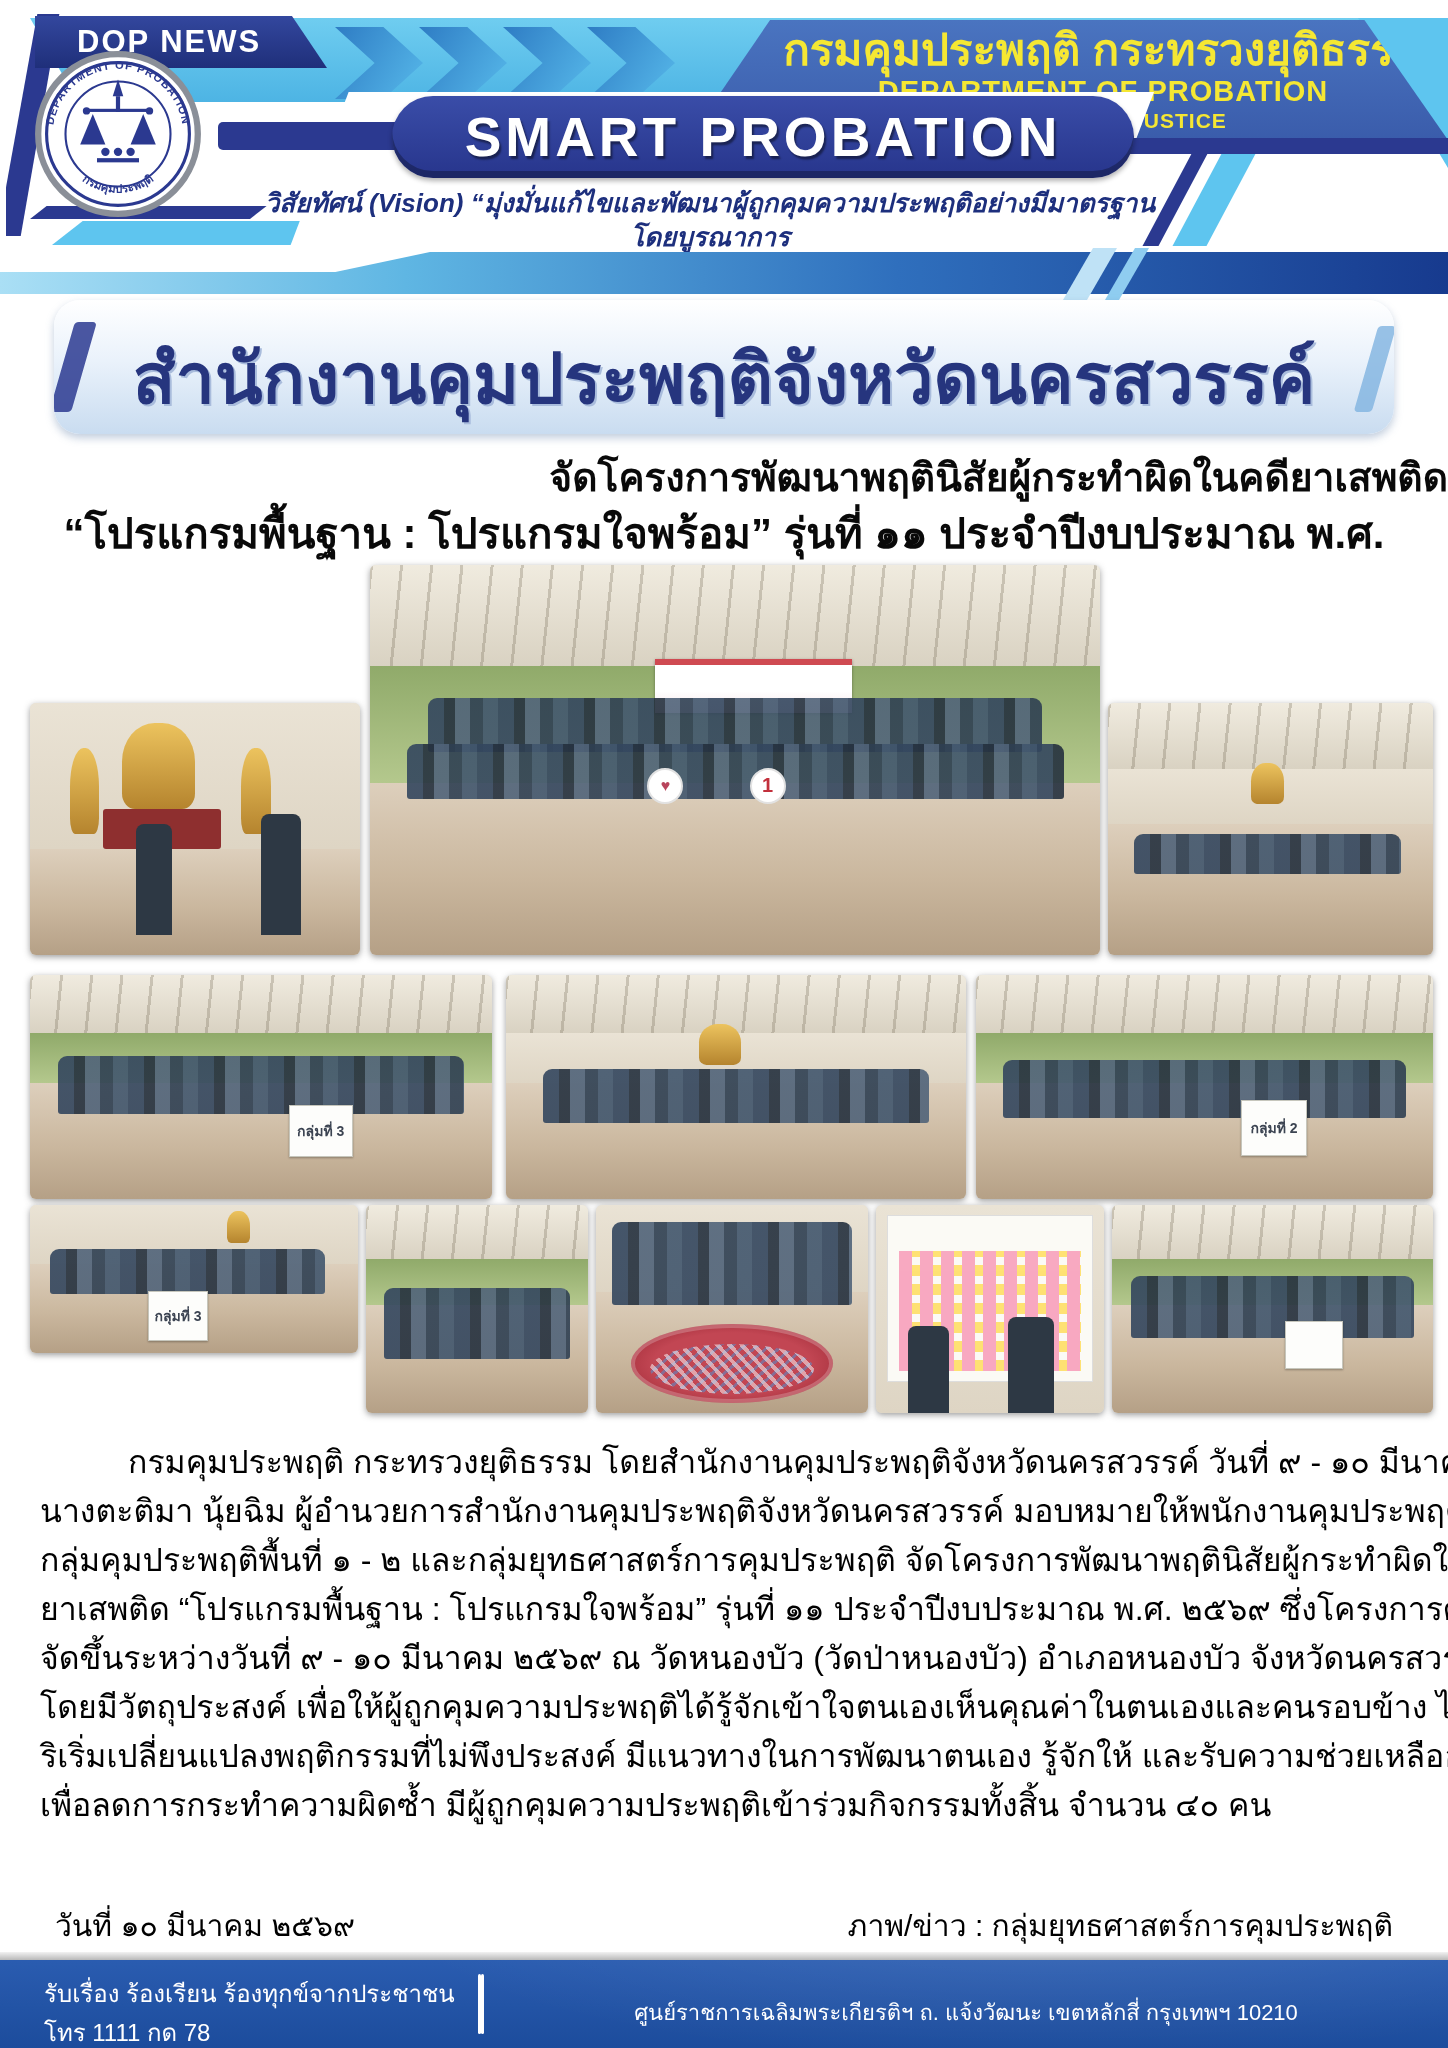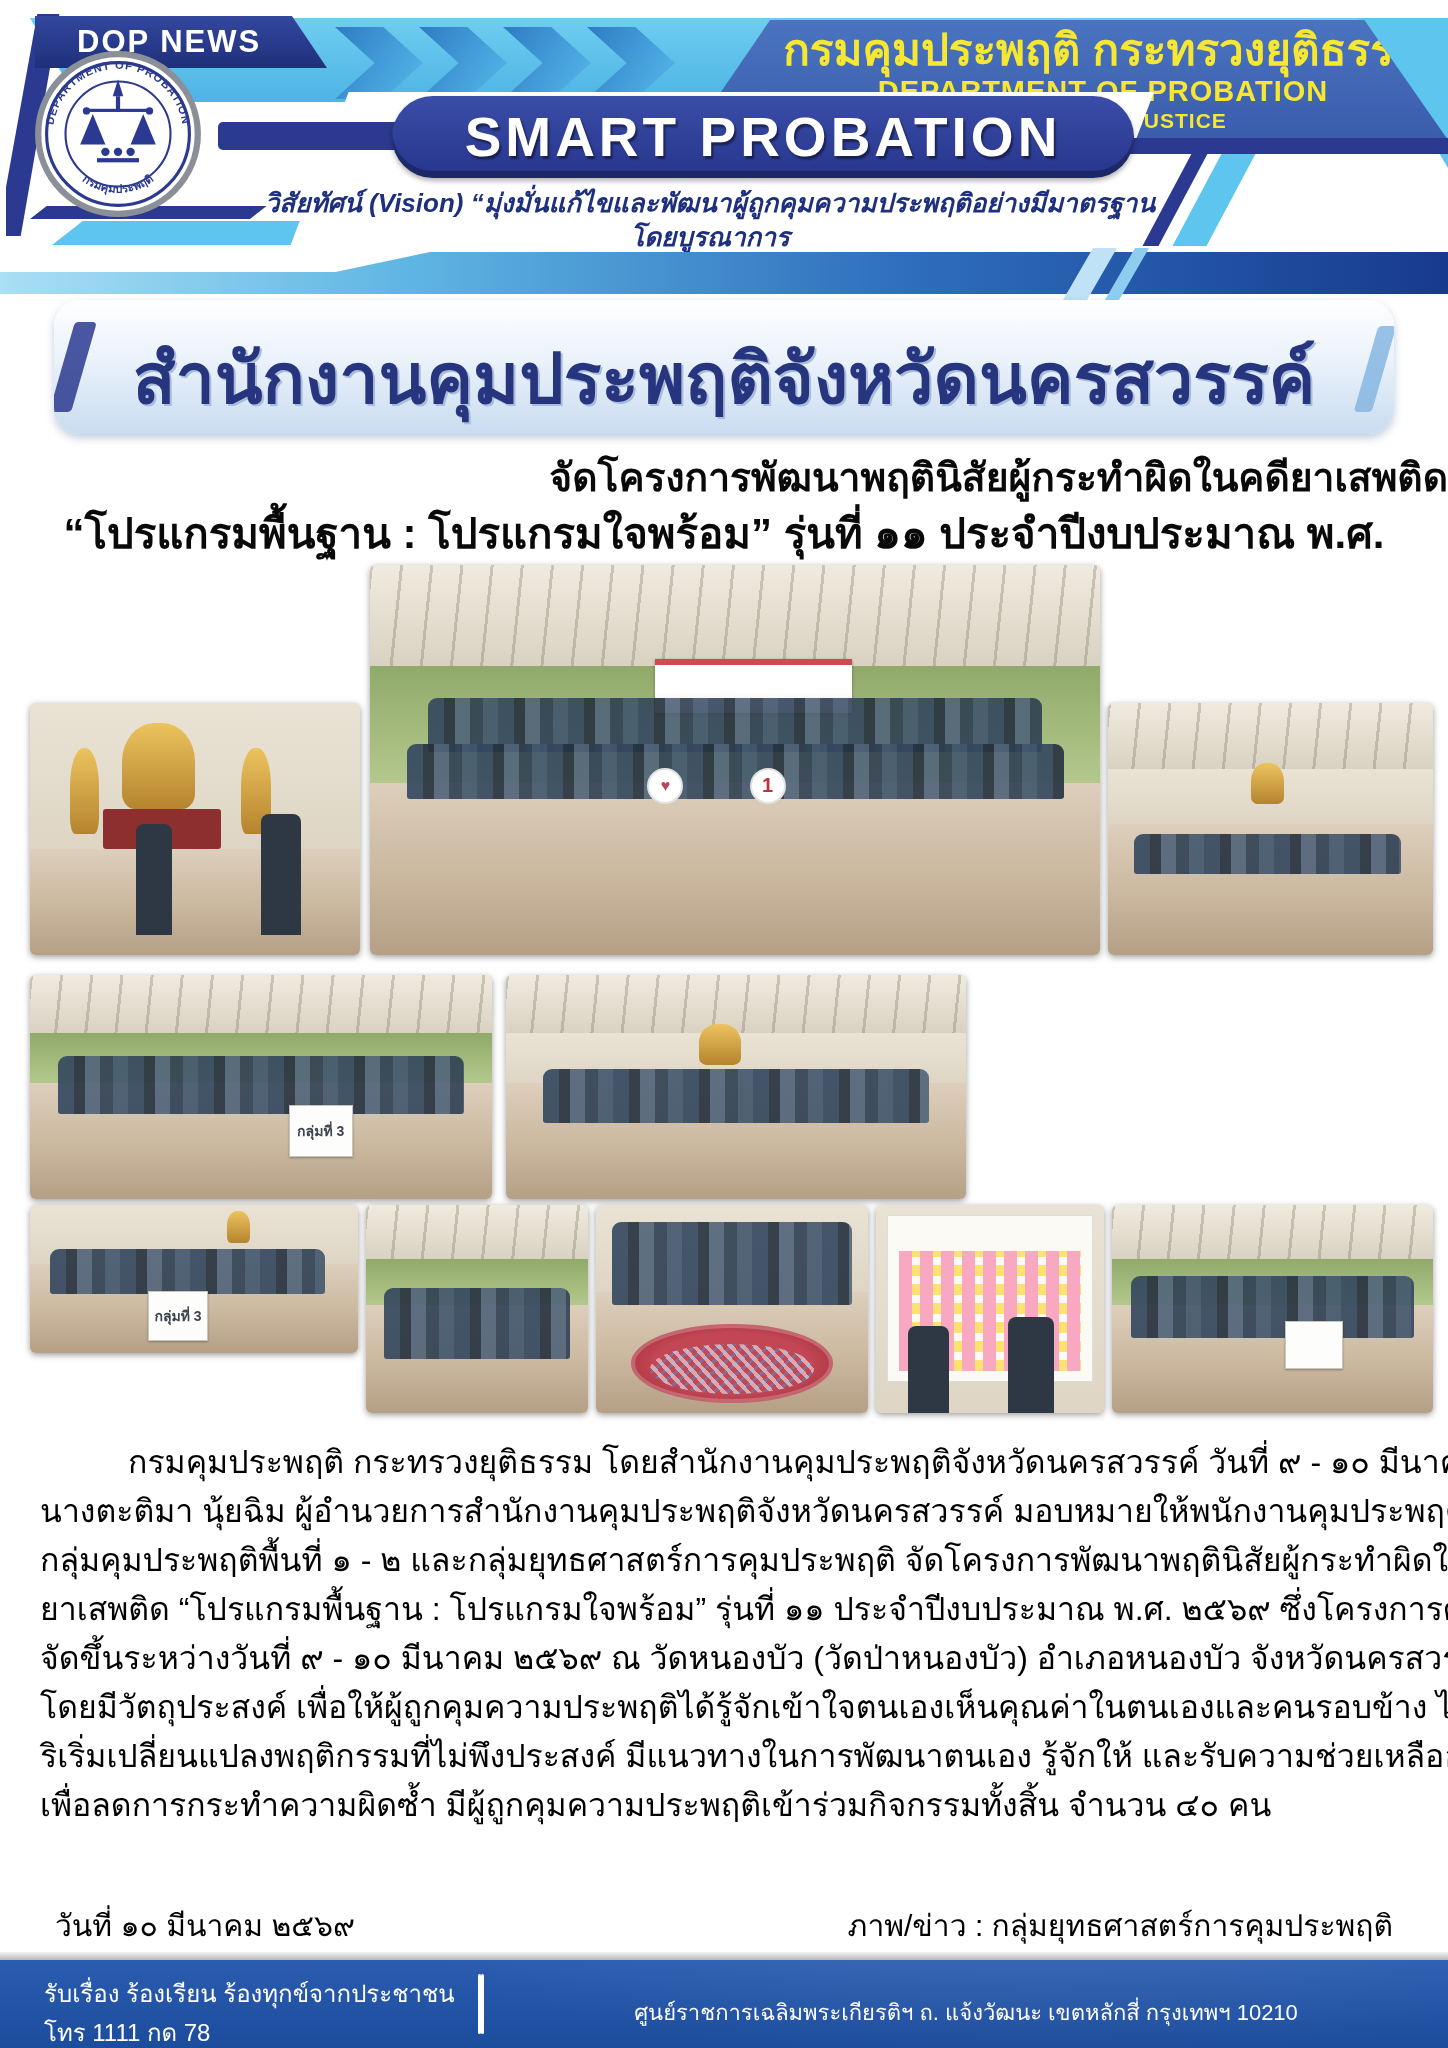--- a/index.html
+++ b/index.html
@@ -297,20 +297,28 @@
 
     <div class="photo" style="left:506px;top:410px;width:460px;height:224px;">
       <div class="layer roof"></div>
       <div class="layer truss"></div>
       <div class="layer wall"></div>
       <div class="layer floor"></div>
       <div class="gold" style="left:42%;top:22%;width:9%;height:18%;"></div>
       <div class="people" style="left:8%;right:8%;top:42%;height:24%;"></div>
     </div>
 
+    <div class="photo" style="left:976px;top:410px;width:457px;height:224px;">
+      <div class="layer roof"></div>
+      <div class="layer truss"></div>
+      <div class="layer green"></div>
+      <div class="layer floor"></div>
+      <div class="people" style="left:6%;right:6%;top:38%;height:26%;"></div>
+      <div class="sign" style="left:58%;top:56%;width:66px;height:56px;">กลุ่มที่ 2</div>
+    </div>
 
     <div class="photo" style="left:30px;top:640px;width:328px;height:148px;">
       <div class="layer wall" style="top:0;height:40%;"></div>
       <div class="layer floor" style="top:40%;"></div>
       <div class="gold" style="left:60%;top:4%;width:7%;height:22%;"></div>
       <div class="people" style="left:6%;right:10%;top:30%;height:30%;"></div>
       <div class="sign" style="left:36%;top:58%;width:60px;height:50px;">กลุ่มที่ 3</div>
     </div>
 
     <div class="photo" style="left:366px;top:640px;width:222px;height:208px;">

